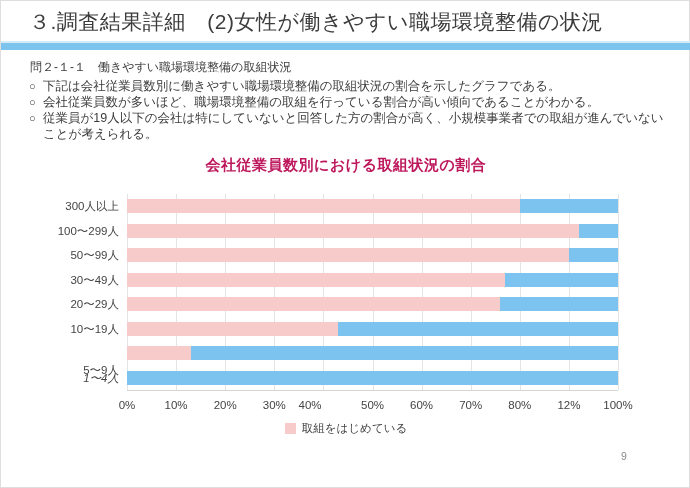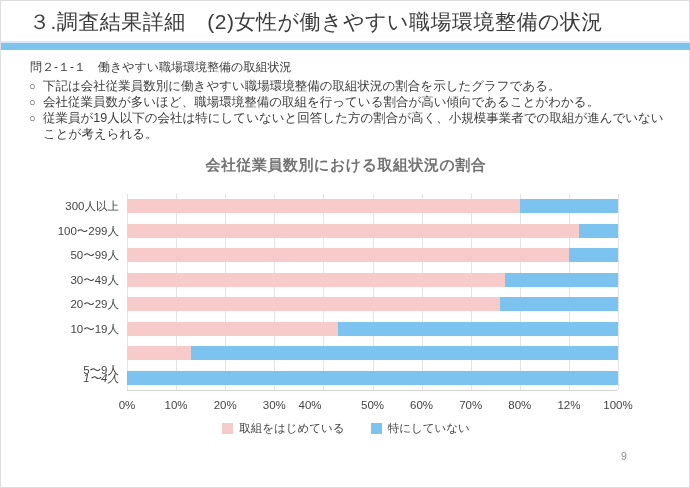--- a/index.html
+++ b/index.html
@@ -20,21 +20,21 @@
   }
   .question-label{
     position:absolute;left:29px;top:58px;font-size:12px;color:#3c3c3c;white-space:nowrap;
   }
   .bullets{position:absolute;left:28px;top:77px;width:644px;font-size:12.5px;line-height:16px;color:#3c3c3c;}
   .bullet{position:relative;padding-left:14px;}
   .bullet-marker{position:absolute;left:0;top:0;font-size:11px;}
   .chart{position:absolute;left:30px;top:155px;width:630px;height:292px;}
   .chart-title{
     position:absolute;left:0;top:0;width:100%;text-align:center;
-    font-size:15px;font-weight:bold;color:#737373;letter-spacing:0.5px;
+    font-size:15px;font-weight:bold;color:#be185d;letter-spacing:0.5px;
   }
   .plot{
     position:absolute;left:96px;top:38px;width:491px;height:196px;
     border-bottom:1px solid #d6d6d6;
   }
   .gridline{position:absolute;top:0;bottom:0;width:1px;background:#e4e4e4;}
   .bar-row{position:absolute;left:0;width:100%;height:14px;display:flex;}
   .seg{height:100%;}
   .cat-label{
     position:absolute;left:0;width:88px;text-align:right;
@@ -122,24 +122,20 @@
         </div>
         <div class="bar-row" style="top: 176.75px;">
           <div class="seg" style="width: 491px; background: rgb(124, 196, 239);"></div>
         </div>
       </div>
     <div class="legend" id="legend">
         <div class="legend-item">
           <span class="legend-swatch" style="background: rgb(248, 203, 203);"></span>
           <span>取組をはじめている</span>
         </div>
-        <div class="legend-item">
-          <span class="legend-swatch" style="background: rgb(124, 196, 239);"></span>
-          <span>特にしていない</span>
-        </div>
       </div>
   <div class="tick-label" style="left: 71px;">0%</div>
       <div class="tick-label" style="left: 120.1px;">10%</div>
       <div class="tick-label" style="left: 169.2px;">20%</div>
       <div class="tick-label" style="left: 218.3px;">30%</div>
       <div class="tick-label" style="left: 254px;">40%</div>
       <div class="tick-label" style="left: 316.5px;">50%</div>
       <div class="tick-label" style="left: 365.6px;">60%</div>
       <div class="tick-label" style="left: 414.7px;">70%</div>
       <div class="tick-label" style="left: 463.8px;">80%</div>

